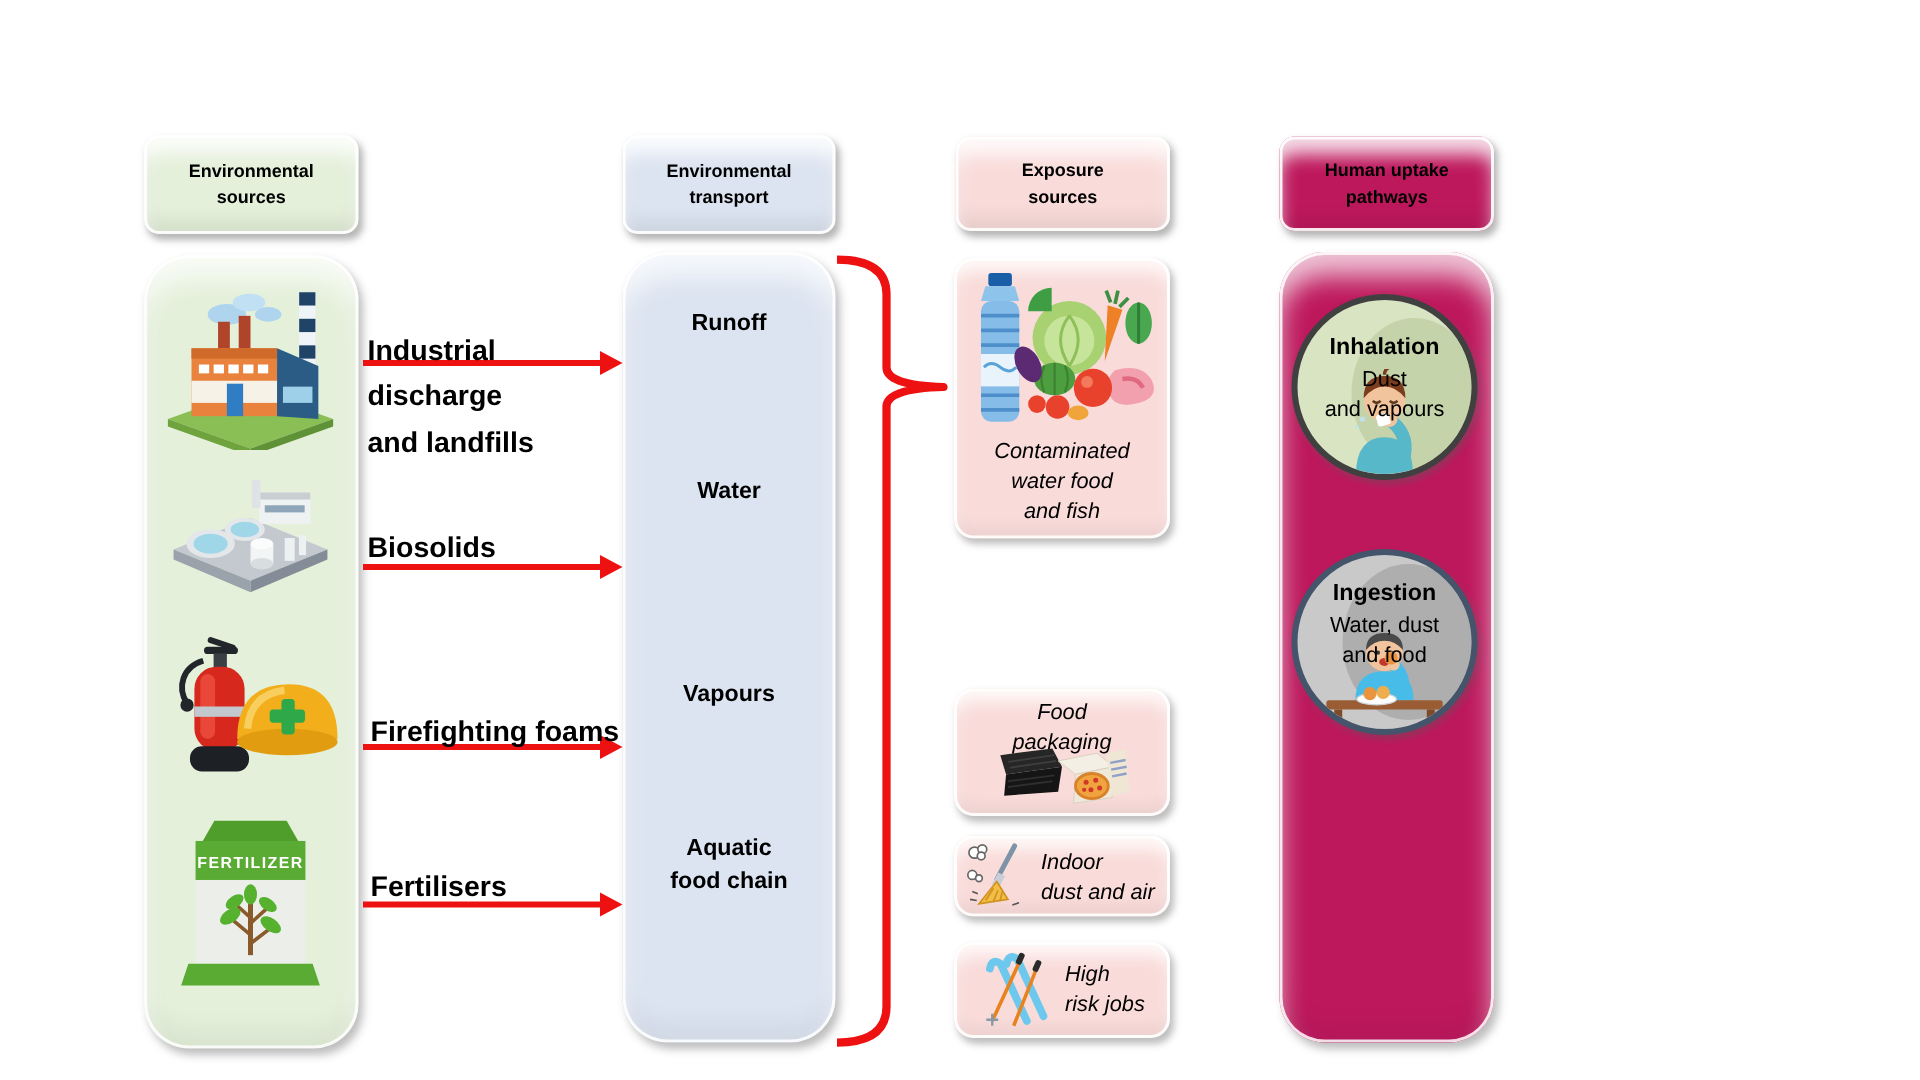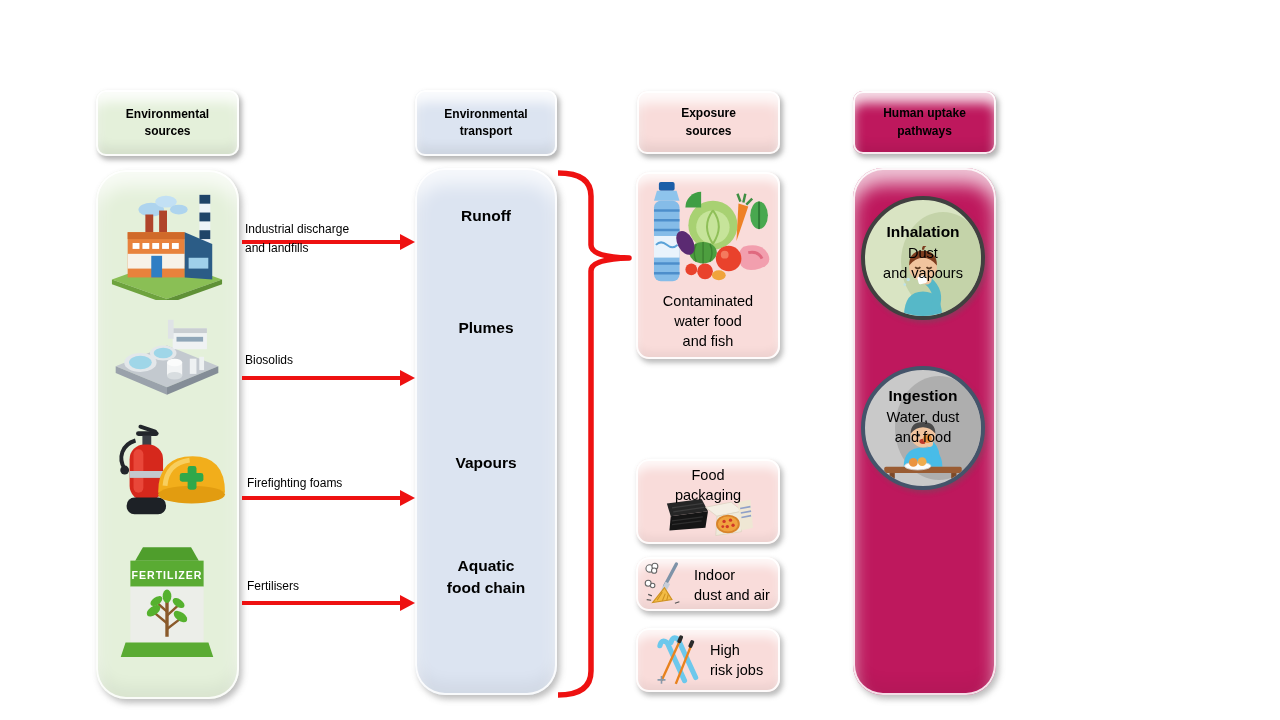--- a/index.html
+++ b/index.html
@@ -13,33 +13,33 @@
                   inset 0 12px 12px rgba(255,255,255,.85),
                   inset 0 -9px 11px rgba(0,0,0,.07);}
   .panel{position:absolute;border-radius:30px;
        box-shadow:3px 4px 6px rgba(110,110,110,.45),
                   inset 0 0 0 2px rgba(255,255,255,.85),
                   inset 0 16px 18px rgba(255,255,255,.75),
                   inset 0 -12px 16px rgba(0,0,0,.05);}
   .green{background:#e4f0da;} .blue{background:#dce4f1;}
   .pink{background:#f9dcda;}  .purple{background:#be185d;}
 
-  .flabel{position:absolute;font-weight:400;font-size:12px;line-height:1.6;white-space:pre-line;z-index:5;}
+  .flabel{position:absolute;font-weight:700;font-size:19px;line-height:1.6;white-space:pre-line;z-index:5;}
   .arrow{position:absolute;width:160px;height:4px;background:#ee1111;z-index:4;}
   .arrow::after{content:"";position:absolute;left:100%;margin-left:-2px;top:-6.5px;width:0;height:0;
        border-left:15px solid #ee1111;border-top:8.5px solid transparent;border-bottom:8.5px solid transparent;}
 
   .stage{position:absolute;left:415px;width:142px;text-align:center;font-weight:700;
        font-size:15.5px;line-height:1.45;white-space:pre-line;z-index:3;}
 
   .ebox{position:absolute;left:636px;width:144px;border-radius:13px;background:#f9dcda;
        box-shadow:2.5px 3.5px 5px rgba(110,110,110,.45),
                   inset 0 0 0 2px rgba(255,255,255,.9),
                   inset 0 9px 10px rgba(255,255,255,.8),
-                  inset 0 -7px 9px rgba(0,0,0,.05);}
+                  inset 0 -7px 9px rgba(0,0,0,.05);font-style:italic;}
   .elabel{position:absolute;font-size:14.5px;line-height:1.38;white-space:pre-line;z-index:3;}
   .ec{left:0;width:100%;text-align:center;}
 
   .circle{position:absolute;left:861px;width:116px;height:116px;border-radius:50%;overflow:hidden;
        box-shadow:2px 3px 4px rgba(90,90,90,.4);}
   .c1{border:4px solid #404040;background:#d9e4c3;}
   .c2{border:4px solid #44546a;background:#c9c9c9;}
   .c3{border:4px solid #6d1c3f;background:#c4abca;}
   .blob{position:absolute;inset:0;z-index:1;}
   .cperson{position:absolute;left:50%;transform:translateX(-50%);bottom:-2px;z-index:2;}
@@ -151,21 +151,21 @@
   <div class="arrow" style="left:242px;top:376px;"></div>
 
   <div class="flabel" style="left:247px;top:474px;">Firefighting foams</div>
   <div class="arrow" style="left:242px;top:496px;"></div>
 
   <div class="flabel" style="left:247px;top:577px;">Fertilisers</div>
   <div class="arrow" style="left:242px;top:601px;"></div>
 
   <div class="panel blue" style="left:415px;top:168px;width:142px;height:527px;"></div>
   <div class="stage" style="top:205px;">Runoff</div>
-  <div class="stage" style="top:317px;">Plumes</div>
+  <div class="stage" style="top:317px;">Water</div>
   <div class="stage" style="top:452px;">Vapours</div>
   <div class="stage" style="top:531px;margin-top:24px;">Aquatic
 food chain</div>
 
   <svg class="icon" style="left:552px;top:166px;" width="84" height="537" viewBox="0 0 84 537">
     <path d="M 6 7 Q 39 7 39 30 L 39 79 Q 39 91 77 92 Q 39 93 39 105 L 39 505 Q 39 529 6 529" fill="none" stroke="#ee1111" stroke-width="5.5" stroke-linejoin="round" stroke-linecap="butt"></path>
   </svg>
 
   <div class="ebox" style="top:172px;height:187px;">
     <svg class="icon" style="left:5px;top:8px;" width="134" height="110" viewBox="0 0 134 112">

